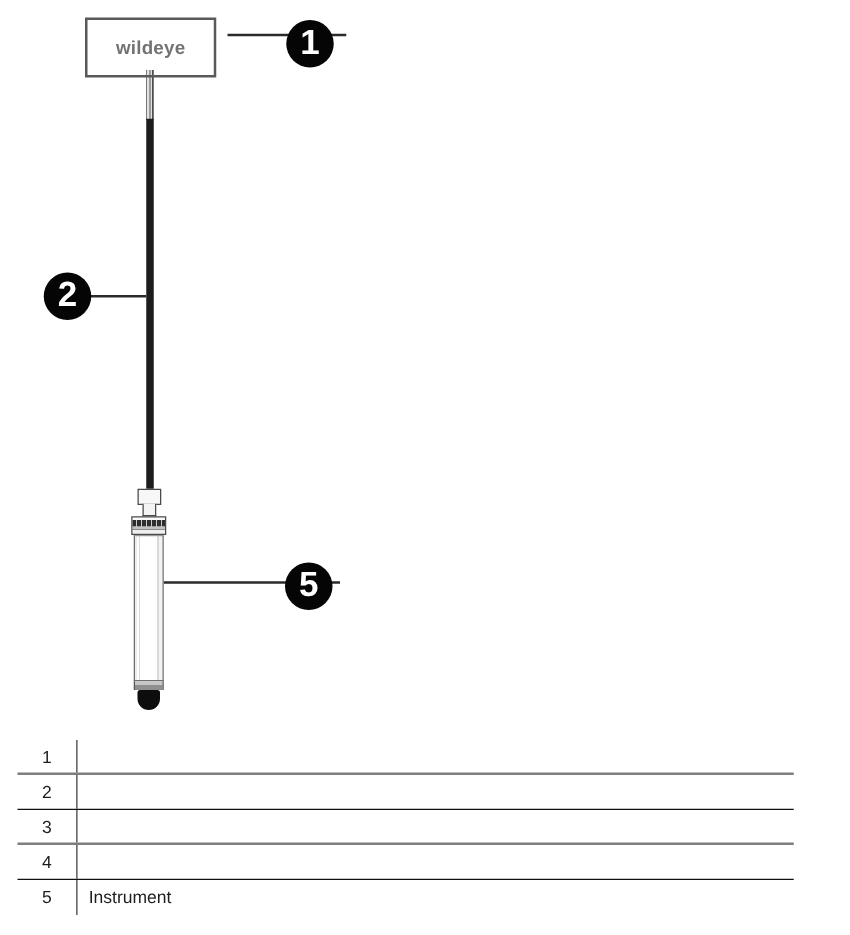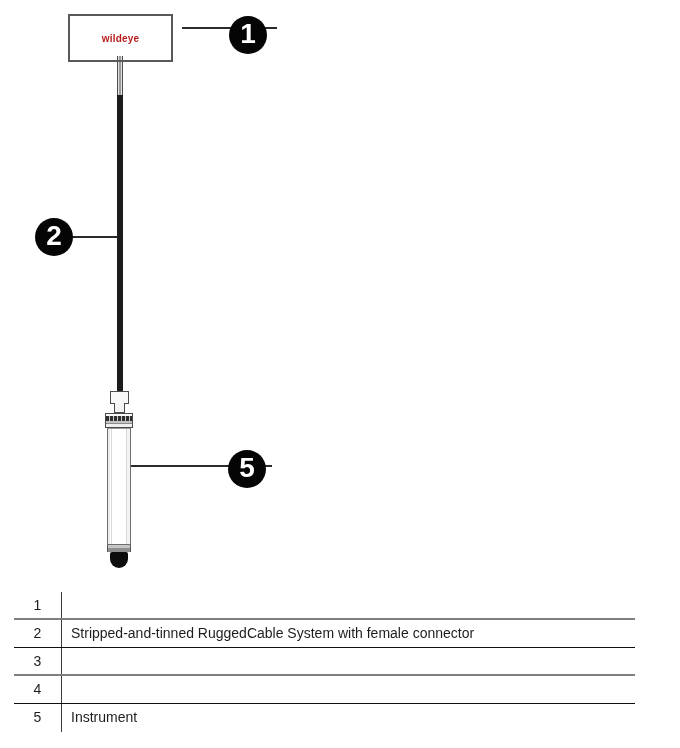--- a/index.html
+++ b/index.html
@@ -16,24 +16,24 @@
   .device-box {
     position: absolute;
     left: 68px; top: 14px;
     width: 105px; height: 48px;
     border: 2px solid #58595b;
     background: transparent;
     display: flex; align-items: center; justify-content: center;
     box-sizing: border-box;
   }
   .device-box span {
-    font-size: 10px;
+    font-size: 15px;
     font-weight: bold;
     letter-spacing: 0.2px;
-    color: #b91c1c;
+    color: #737373;
   }
   
   .tinned-segment {
     position: absolute;
     left: 117px; top: 56px;
     width: 6px; height: 40px;
     background: linear-gradient(90deg, #4d4d4d 0 1px, #e2e2e2 1px 2px, #9a9a9a 2px 4px, #e2e2e2 4px 5px, #4d4d4d 5px 6px);
   }
   .rugged-cable {
     position: absolute;
@@ -187,21 +187,20 @@
   <div class="badge badge-5">
     <span>5</span>
   </div>
 
   <div class="legend">
     <div class="legend-row sep-gray">
       <div class="cell-num">1</div>
     </div>
     <div class="legend-row sep-black">
       <div class="cell-num">2</div>
-      <div class="cell-desc">Stripped-and-tinned RuggedCable System with female connector</div>
     </div>
     <div class="legend-row sep-gray">
       <div class="cell-num">3</div>
       <div class="cell-desc"></div>
     </div>
     <div class="legend-row sep-black">
       <div class="cell-num">4</div>
       <div class="cell-desc"></div>
     </div>
     <div class="legend-row">

